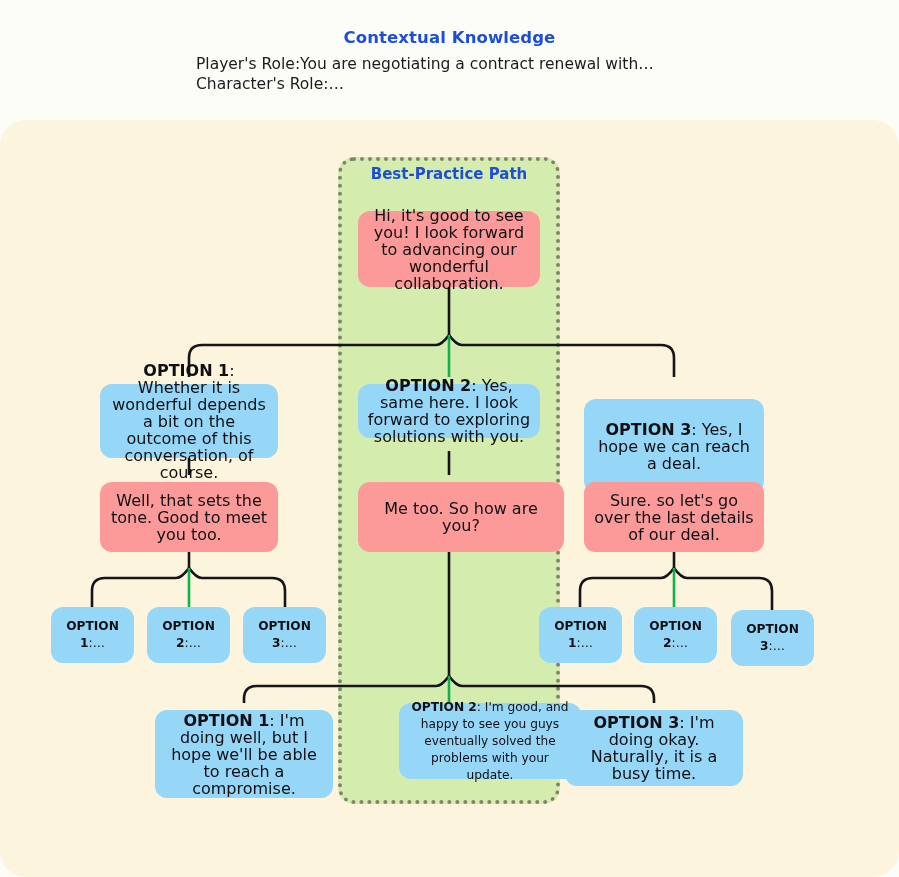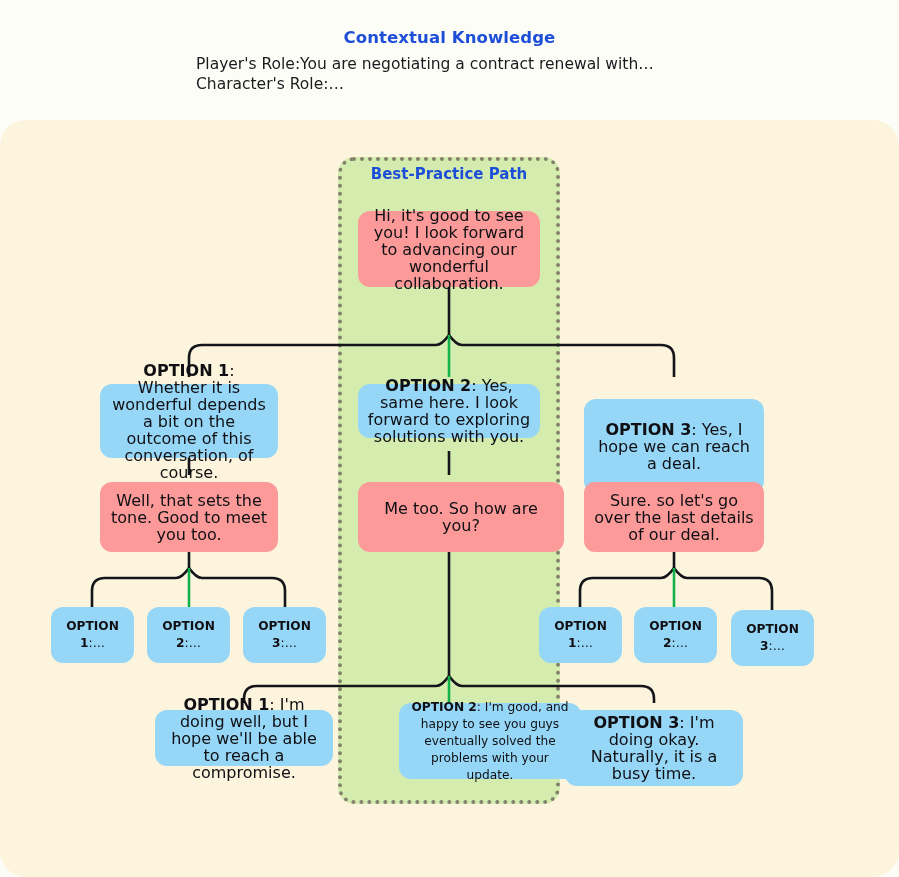--- a/index.html
+++ b/index.html
@@ -199,21 +199,21 @@
       </div>
       <div class="node opt f12" style="left: 539px; top: 607px; width: 83px; height: 56px;">
         <span class="txt"><b>OPTION 1</b>:…</span>
       </div>
       <div class="node opt f12" style="left: 634px; top: 607px; width: 83px; height: 56px;">
         <span class="txt"><b>OPTION 2</b>:…</span>
       </div>
       <div class="node opt f12" style="left: 731px; top: 610px; width: 83px; height: 56px;">
         <span class="txt"><b>OPTION 3</b>:…</span>
       </div>
-      <div class="node opt f13" style="left: 155px; top: 703px; width: 178px; height: 56px;">
+      <div class="node opt f13" style="left: 155px; top: 703px; width: 178px; height: 88px;">
         <span class="txt"><b>OPTION 1</b>: I'm doing well, but I hope we'll be able to reach a compromise.</span>
       </div>
       <div class="node opt f12" style="left: 358px; top: 703px; width: 182px; height: 76px; margin-left: 41px;">
         <span class="txt"><b>OPTION 2</b>: I'm good, and happy to see you guys eventually solved the problems with your update.</span>
       </div>
       <div class="node opt f13" style="left: 565px; top: 703px; width: 178px; height: 76px;">
         <span class="txt"><b>OPTION 3</b>: I'm doing okay. Naturally, it is a busy time.</span>
       </div>
     </div>
 </div>

